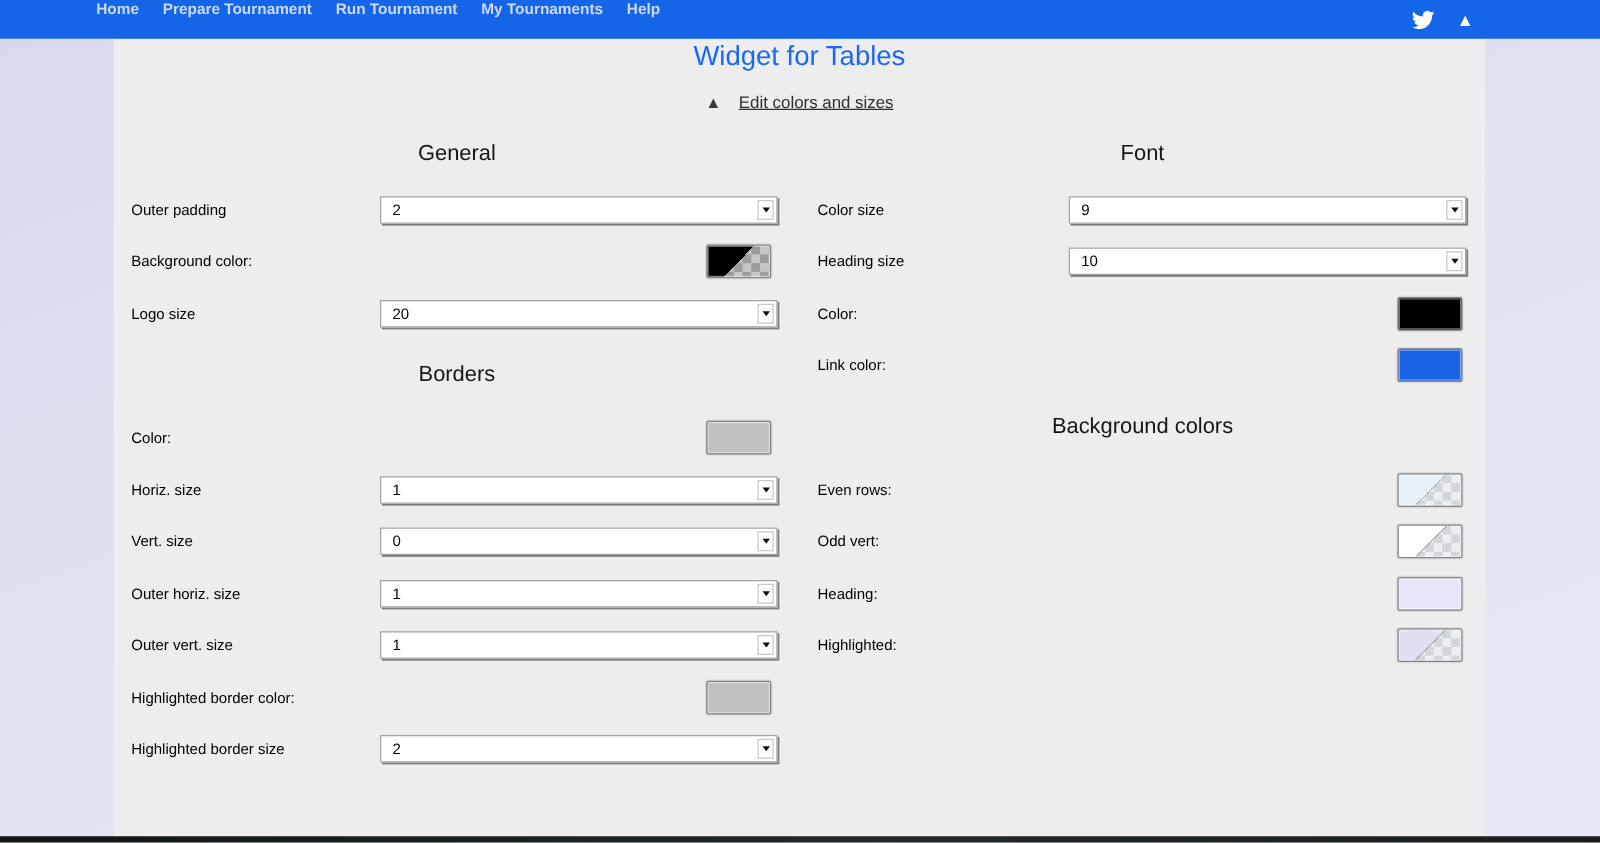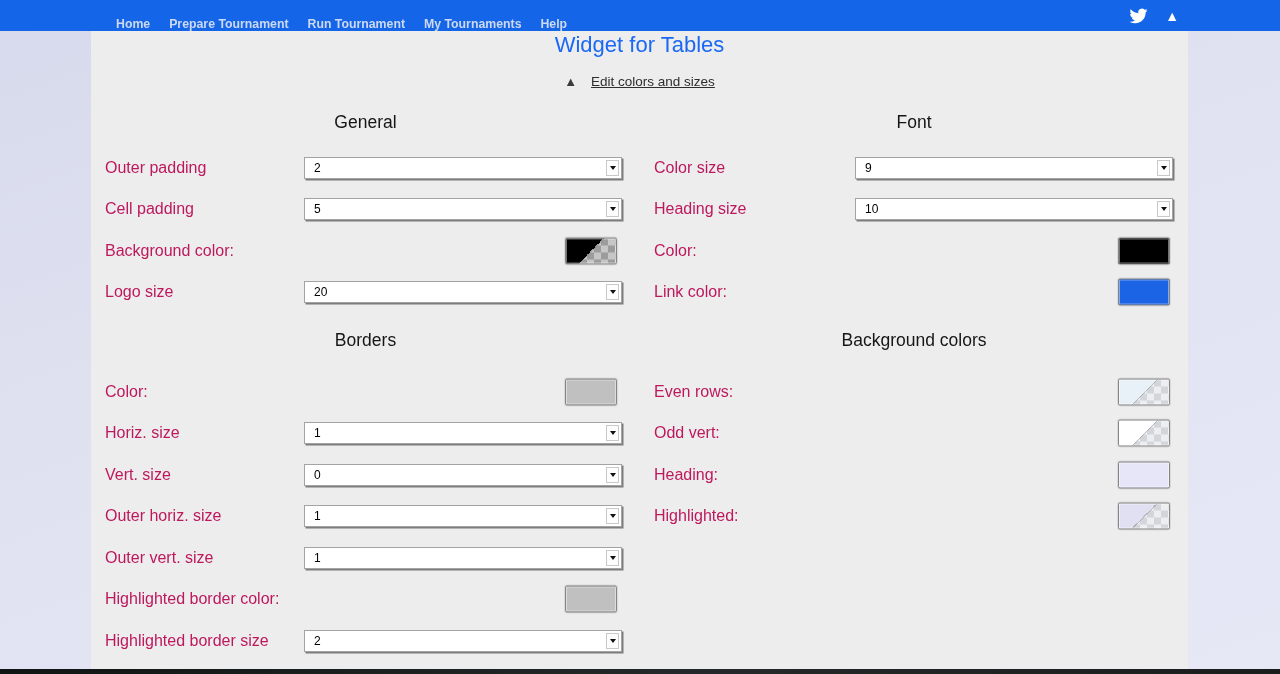--- a/index.html
+++ b/index.html
@@ -6,21 +6,21 @@
   body{
     width:1280px;height:674px;overflow:hidden;position:relative;
     font-family:"Liberation Sans", sans-serif;
     background:linear-gradient(160deg,#d7daec 0%,#e0e2f1 45%,#e7e8f6 100%);
   }
   
   .navbar{
     position:absolute;top:0;left:0;width:1280px;height:31px;
     background:var(--navbar-blue,#1565e8);z-index:5;
   }
-  .nav-items{display:flex;align-items:flex-end;height:31px;padding-left:116px;gap:19px;}
+  .nav-items{display:flex;align-items:flex-start;height:31px;padding-left:77px;gap:19px;}
   .nav-item{
     font-size:12.3px;font-weight:bold;color:#ccd9f1;cursor:pointer;white-space:nowrap;
   }
   .nav-right{
     position:absolute;right:101px;top:0;height:31px;display:flex;align-items:center;gap:16px;
   }
   .twitter-wrap{width:21px;height:18px;cursor:pointer;display:flex;align-items:center;}
   .nav-tri{color:#ffffff;font-size:14px;line-height:1;cursor:pointer;}
   
   .panel{
@@ -44,21 +44,21 @@
   #col-right{width:548px;}
   .section-heading{
     height:30px;line-height:30px;text-align:center;
     font-size:17.5px;color:#161616;
   }
   .section.first .section-heading{margin:17px 0 10px 0;}
   .section.later .section-heading{margin:12px 0 16px 0;}
   .row{position:relative;height:41.5px;}
   .row-label{
     position:absolute;left:14px;top:50%;transform:translateY(-50%);
-    font-size:16px;color:#be185d;white-space:nowrap;
+    font-size:12px;color:#000000;white-space:nowrap;
   }
   
   .ui-select{
     position:absolute;left:213px;top:50%;transform:translateY(-50%);
     width:318px;height:22px;background:#ffffff;box-sizing:border-box;
     border:1px solid #a3a3a3;box-shadow:1.5px 1.5px 0 0 #7d7d7d;
     display:flex;align-items:center;cursor:pointer;
   }
   #col-right .ui-select{left:215px;}
   .select-value{flex:1;padding-left:9px;font-size:12px;color:#000;}
@@ -119,29 +119,20 @@
           <div class="row">
             <span class="row-label">Outer padding</span>
             <div class="ui-select">
               <span class="select-value">2</span>
               <div class="arrow-btn">
                 <div class="arrow-glyph"></div>
               </div>
             </div>
           </div>
           <div class="row">
-            <span class="row-label">Cell padding</span>
-            <div class="ui-select">
-              <span class="select-value">5</span>
-              <div class="arrow-btn">
-                <div class="arrow-glyph"></div>
-              </div>
-            </div>
-          </div>
-          <div class="row">
             <span class="row-label">Background color:</span>
             <button class="swatch" style="background: linear-gradient(135deg, rgb(0, 0, 0) 0%, rgb(0, 0, 0) 50%, rgba(125, 125, 125, 0.45) 50%, rgba(125, 125, 125, 0.45) calc(50% + 1px), rgba(0, 0, 0, 0) calc(50% + 1px)) 0% 0% / auto, repeating-conic-gradient(rgb(156, 156, 156) 0%, rgb(156, 156, 156) 25%, rgb(198, 198, 198) 0%, rgb(198, 198, 198) 50%) 0% 0% / 14px 14px;"></button>
           </div>
           <div class="row">
             <span class="row-label">Logo size</span>
             <div class="ui-select">
               <span class="select-value">20</span>
               <div class="arrow-btn">
                 <div class="arrow-glyph"></div>
               </div>

